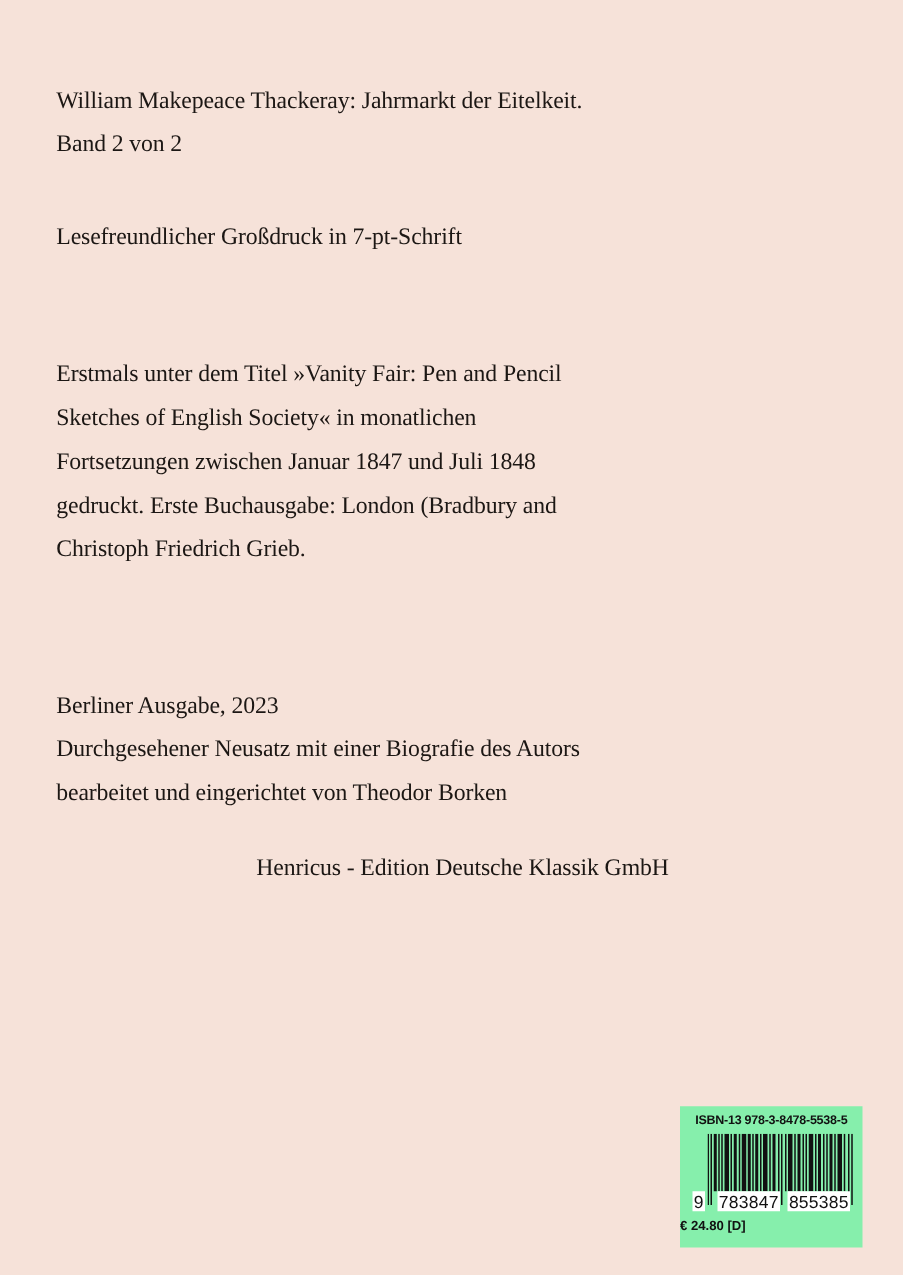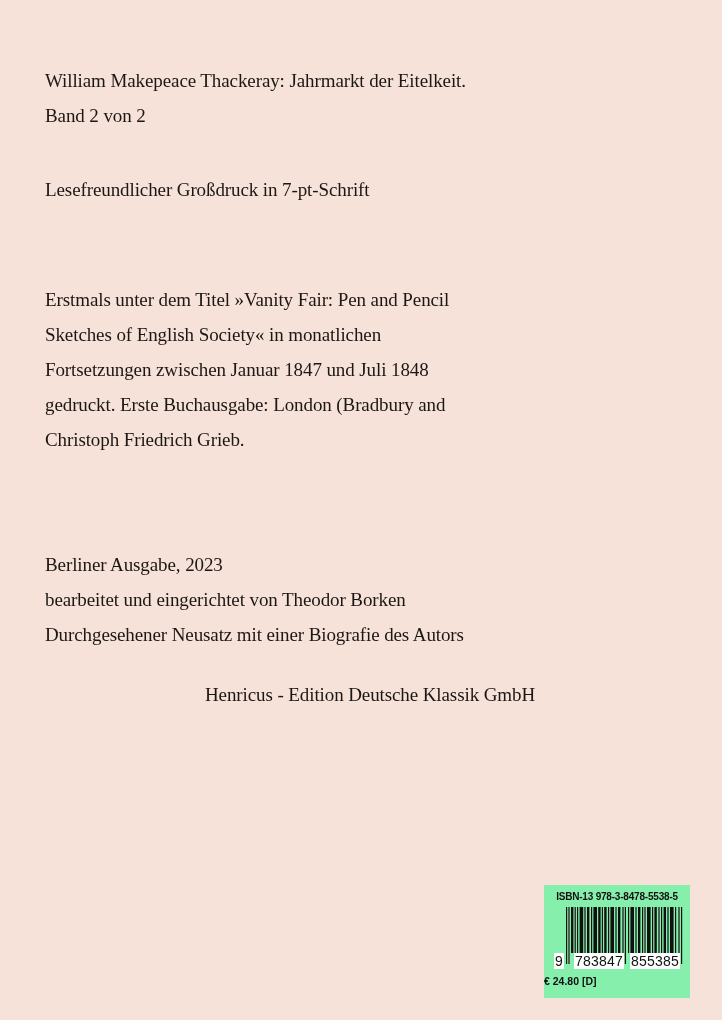--- a/index.html
+++ b/index.html
@@ -79,22 +79,22 @@
 <div class="text-block" id="block-history">
   <span class="line">Erstmals unter dem Titel »Vanity Fair: Pen and Pencil</span>
   <span class="line">Sketches of English Society« in monatlichen</span>
   <span class="line">Fortsetzungen zwischen Januar 1847 und Juli 1848</span>
   <span class="line">gedruckt. Erste Buchausgabe: London (Bradbury and</span>
   <span class="line">Christoph Friedrich Grieb.</span>
 </div>
 
 <div class="text-block" id="block-edition">
   <span class="line">Berliner Ausgabe, 2023</span>
+  <span class="line">Durchgesehener Neusatz mit einer Biografie des Autors</span>
   <span class="line">bearbeitet und eingerichtet von Theodor Borken</span>
-  <span class="line">Durchgesehener Neusatz mit einer Biografie des Autors</span>
 </div>
 
 <div class="text-block" id="block-publisher">
   <span class="line">Henricus - Edition Deutsche Klassik GmbH</span>
 </div>
 
 <div class="isbn-box">
   <div class="isbn-label">ISBN-13 978-3-8478-5538-5</div>
   <svg class="barcode" viewBox="0 0 118 57" preserveAspectRatio="none">
     <g fill="#111">

